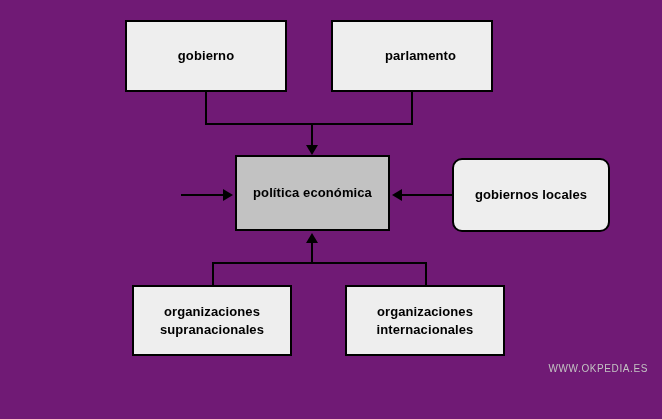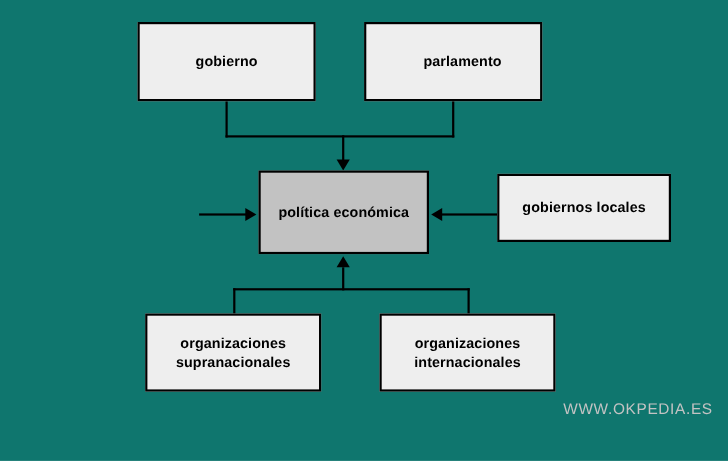--- a/index.html
+++ b/index.html
@@ -7,21 +7,21 @@
     padding: 0;
     background: #ffffff;
   }
   body {
     font-family: "Liberation Sans", sans-serif;
   }
   #diagram-root {
     position: relative;
     width: 662px;
     height: 419px;
-    background: #0f766e;
+    background: #701a75;
     overflow: hidden;
   }
   .node {
     position: absolute;
     box-sizing: border-box;
     border: 2px solid #000000;
     background: #eeeeee;
     display: flex;
     align-items: center;
     justify-content: center;
@@ -71,21 +71,21 @@
   }
   .arrow.left {
     border-top: 6px solid transparent;
     border-bottom: 6px solid transparent;
     border-right: 10px solid #000000;
   }
   #watermark {
     position: absolute;
     right: 14px;
     top: 363px;
-    font-size: 14px;
+    font-size: 10px;
     letter-spacing: 0.6px;
     color: #c3c3c3;
     font-family: "Liberation Sans", sans-serif;
     z-index: 4;
   }
 </style>
 </head>
 <body>
 
 <div id="diagram-root">
@@ -96,21 +96,21 @@
 
   <div class="node" style="left:331px; top:20px; width:162px; height:72px;padding-left:17px;">
     <span class="node-label">parlamento</span>
   </div>
 
 
   <div class="node center" style="left:235px; top:155px; width:155px; height:76px;align-items:center;">
     <span class="node-label">política económica</span>
   </div>
 
-  <div class="node" style="left:452px; top:158px; width:158px; height:62px;">
+  <div class="node" style="left:452px; top:158px; width:158px; height:74px;border-radius:10px;">
     <span class="node-label">gobiernos locales</span>
   </div>
 
   <div class="node" style="left:132px; top:285px; width:160px; height:71px;">
     <span class="node-label">organizaciones
 supranacionales</span>
   </div>
 
   <div class="node" style="left:345px; top:285px; width:160px; height:71px;">
     <span class="node-label">organizaciones

